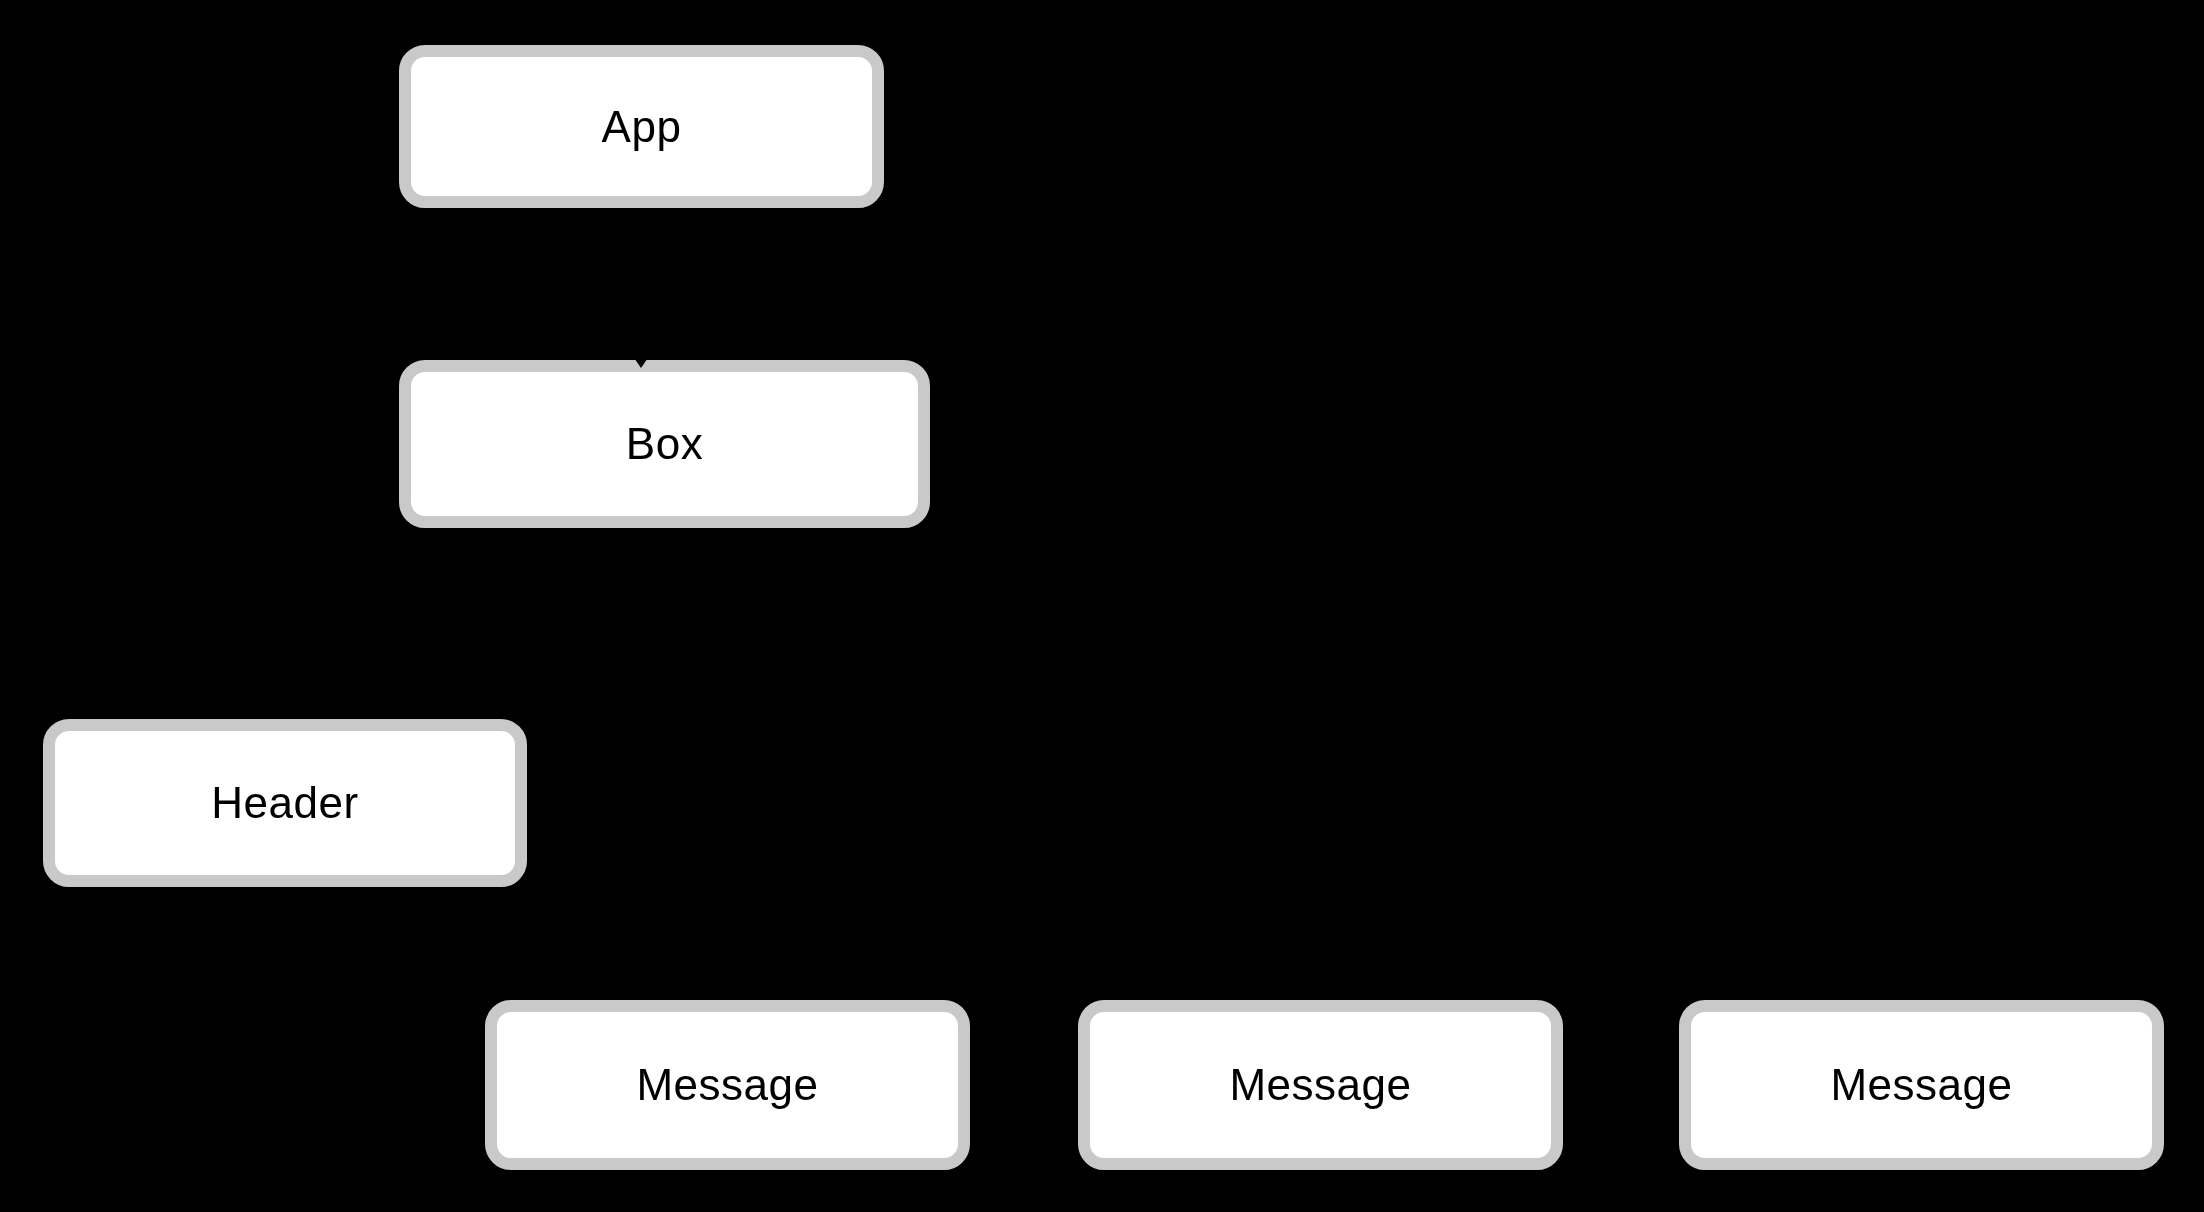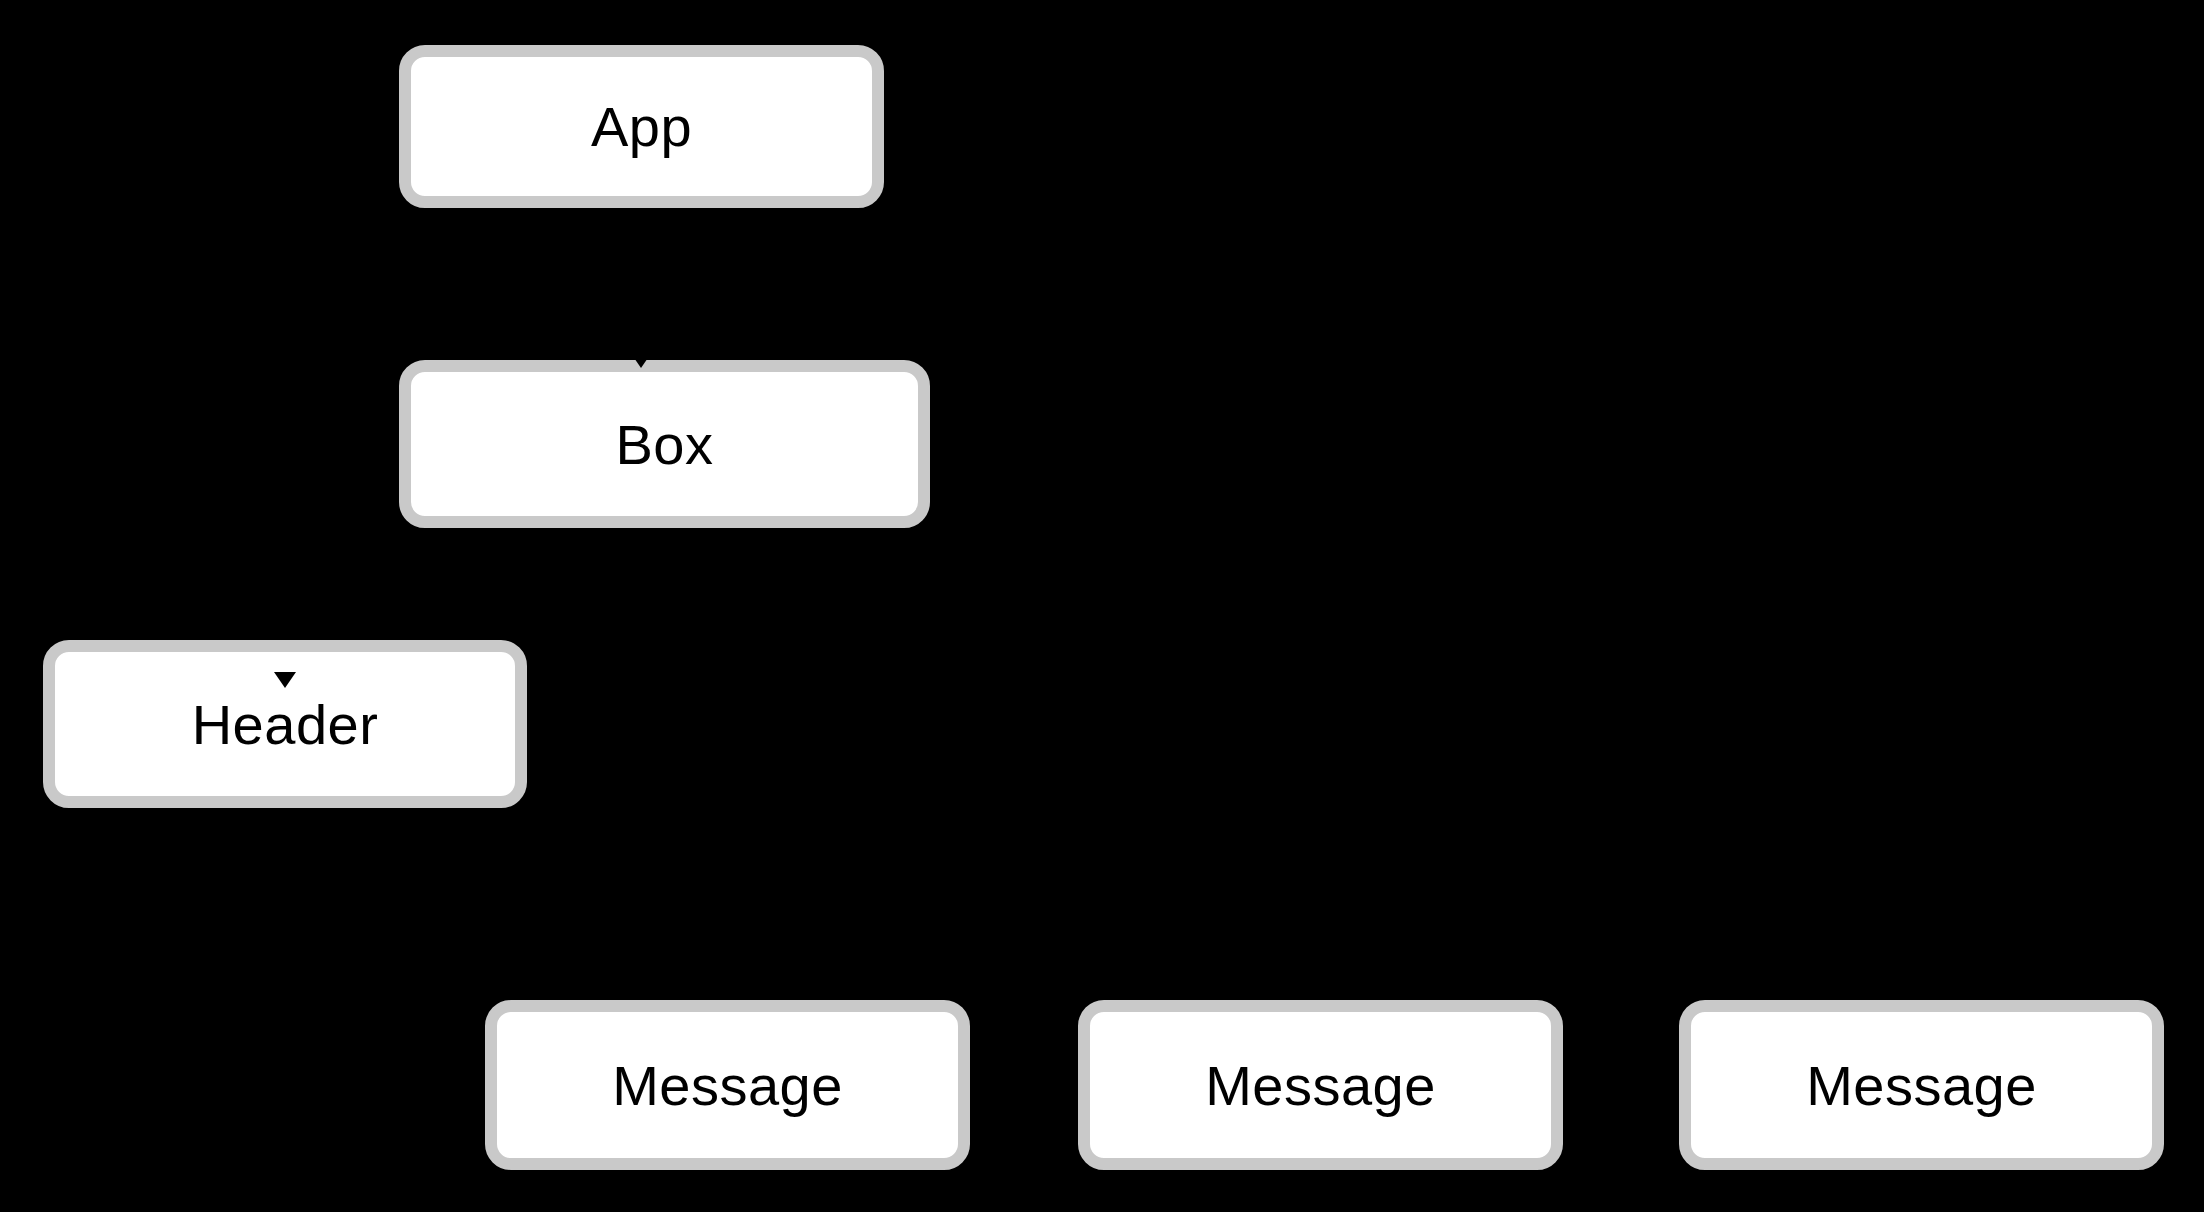--- a/index.html
+++ b/index.html
@@ -18,38 +18,38 @@
   .node {
     position: absolute;
     background: var(--node-fill, #ffffff);
     border: 12px solid var(--node-border, #c9c9c9);
     border-radius: 26px;
     display: flex;
     align-items: center;
     justify-content: center;
   }
   .node-label {
-    font-size: 56px;
+    font-size: 44px;
     font-weight: 400;
     color: var(--text, #000000);
     letter-spacing: 0.5px;
     white-space: nowrap;
   }
   
   .arrowhead {
     position: absolute;
     width: 0; height: 0;
     border-left: 11px solid transparent;
     border-right: 11px solid transparent;
     border-top: 16px solid var(--edge, #000000);
   }
   
   #node-app       { left: 399px;  top: 45px;   width: 485px; height: 163px; }
   #node-box       { left: 399px;  top: 360px;  width: 531px; height: 168px; }
-  #node-header    { left: 43px;   top: 640px;  width: 484px; height: 168px; }
+  #node-header    { left: 43px;   top: 719px;  width: 484px; height: 168px; }
   #node-screen    { left: 760px;  top: 680px;  width: 483px; height: 170px; }
   #node-message-1 { left: 485px;  top: 1000px; width: 485px; height: 170px; }
   #node-message-2 { left: 1078px; top: 1000px; width: 485px; height: 170px; }
   #node-message-3 { left: 1679px; top: 1000px; width: 485px; height: 170px; }
   #arrowhead-into-box    { left: 630px; top: 352px; }
   #arrowhead-into-header { left: 274px; top: 672px; }
 </style>
 </head>
 <body>
 

